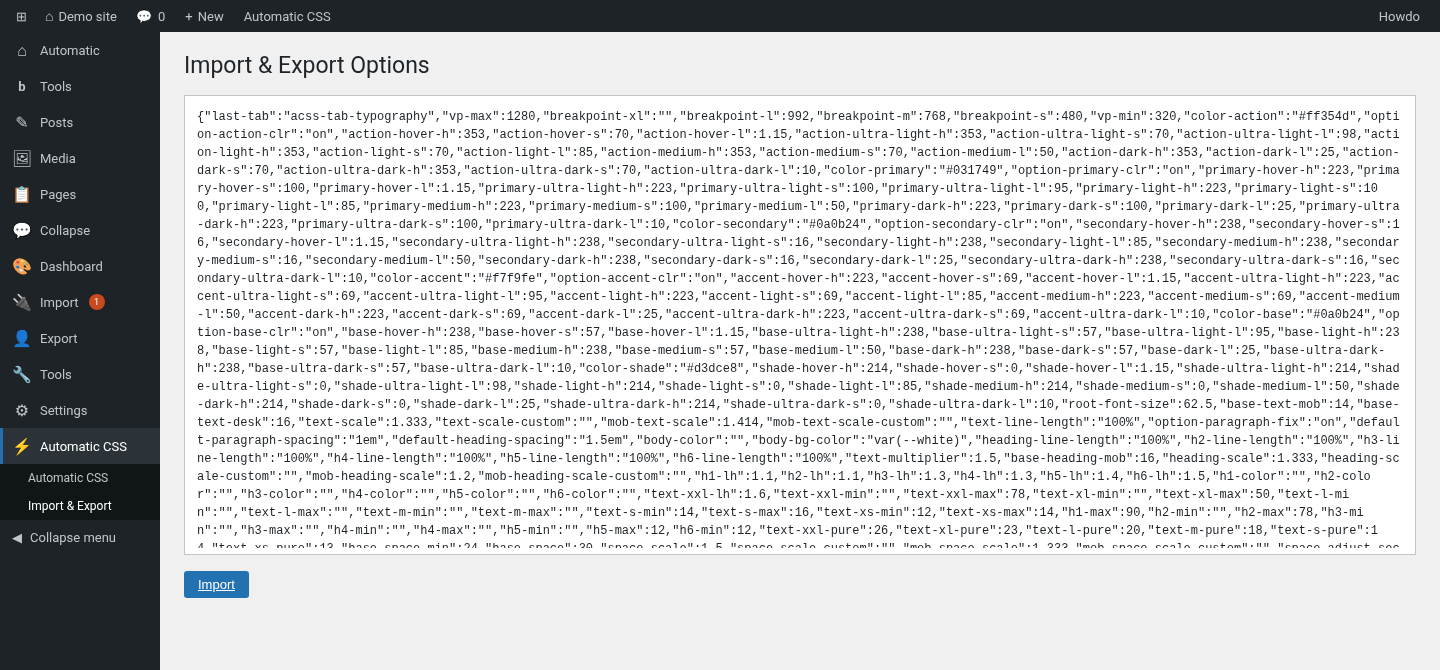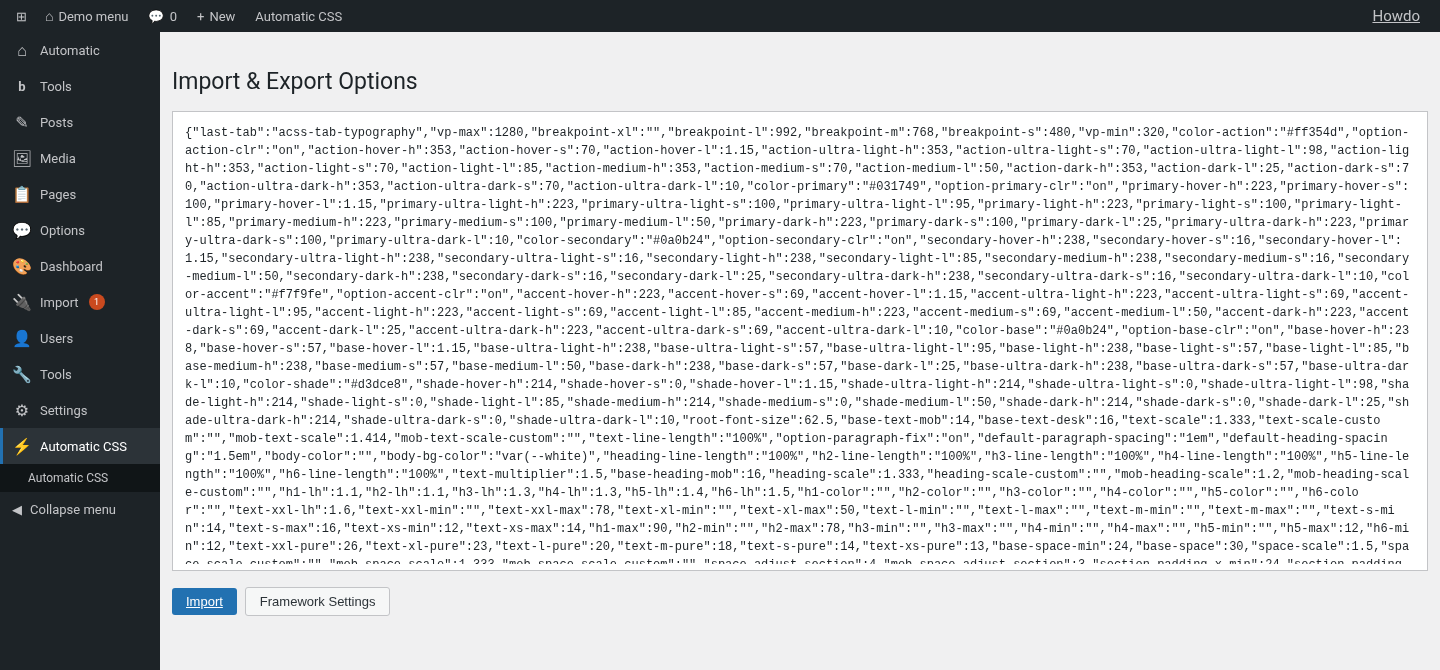--- a/index.html
+++ b/index.html
@@ -22,21 +22,21 @@
       padding: 0 10px;
       height: 32px;
       display: flex;
       align-items: center;
       gap: 5px;
       cursor: pointer;
       white-space: nowrap;
     }
     .adminbar-item.wp-logo { padding: 0 8px; }
     .adminbar-spacer { flex: 1; }
-    .adminbar-right { color: #c3c4c7; font-size: 15px; padding: 0 12px; text-decoration: underline; }
+    .adminbar-right { color: #c3c4c7; font-size: 13px; padding: 0 12px; }
 
     
     .layout { display: flex; flex: 1; overflow: hidden; }
 
     
     #adminmenu {
       width: 160px;
       background: #1d2327;
       flex-shrink: 0;
       overflow-y: auto;
@@ -81,23 +81,22 @@
     .submenu .menu-item { padding: 6px 12px 6px 28px; font-size: 12px; color: #c3c4c7; min-height: 28px; }
     .submenu .menu-item.active-sub { color: #fff; background: transparent; }
     .collapse-item { display: flex; align-items: center; gap: 8px; padding: 10px 12px; color: #c3c4c7; font-size: 13px; cursor: pointer; }
 
     
     #main-content {
       flex: 1;
       overflow-y: auto;
       overflow-x: hidden;
       background: #f0f0f1;
-      padding: 20px 12px;
+      padding: 20px 24px;
       position: relative;
-      margin-top: 16px;
     }
     .page-title {
       font-size: 23px;
       font-weight: 400;
       color: #1d2327;
       margin-bottom: 16px;
     }
     .content-area {
       background: #fff;
       border: 1px solid #c3c4c7;
@@ -144,21 +143,21 @@
   </style>
 </head>
 <body>
 
 <div id="wpadminbar">
   <div class="adminbar-item wp-logo">
     <span>⊞</span>
   </div>
   <div class="adminbar-item">
     <span style="font-size:14px;">⌂</span>
-    <span>Demo menu</span>
+    <span>Demo site</span>
   </div>
   <div class="adminbar-item">
     <span>💬</span>
     <span>0</span>
   </div>
   <div class="adminbar-item">
     <span>+</span>
     <span>New</span>
   </div>
   <div class="adminbar-item">
@@ -188,66 +187,69 @@
     <div class="menu-item">
       <span class="menu-icon">🖼</span>
       <span>Media</span>
     </div>
     <div class="menu-item">
       <span class="menu-icon">📋</span>
       <span>Pages</span>
     </div>
     <div class="menu-item">
       <span class="menu-icon">💬</span>
-      <span>Options</span>
+      <span>Collapse</span>
     </div>
     <div class="menu-item">
       <span class="menu-icon">🎨</span>
       <span>Dashboard</span>
     </div>
     <div class="menu-item">
       <span class="menu-icon">🔌</span>
       <span>Import</span>
       <span class="menu-badge">1</span>
     </div>
     <div class="menu-item">
       <span class="menu-icon">👤</span>
-      <span>Users</span>
+      <span>Export</span>
     </div>
     <div class="menu-item">
       <span class="menu-icon">🔧</span>
       <span>Tools</span>
     </div>
     <div class="menu-item">
       <span class="menu-icon">⚙</span>
       <span>Settings</span>
     </div>
 
     <div class="menu-item active" style="position:relative;">
       <span class="menu-icon">⚡</span>
       <span>Automatic CSS</span>
 
     </div>
     <div class="submenu">
       <div class="menu-item">
         <span>Automatic CSS</span>
       </div>
+      <div class="menu-item active-sub" style="color:#fff; position:relative;">
+        <span>Import &amp; Export</span>
+
+      </div>
     </div>
 
     <div style="flex:1;"></div>
     <div class="collapse-item">
       <span>◀</span>
       <span>Collapse menu</span>
     </div>
   </div>
 
   <div id="main-content">
     <h1 class="page-title">Import &amp; Export Options</h1>
     <div class="content-area">
       <div class="json-text">{"last-tab":"acss-tab-typography","vp-max":1280,"breakpoint-xl":"","breakpoint-l":992,"breakpoint-m":768,"breakpoint-s":480,"vp-min":320,"color-action":"#ff354d","option-action-clr":"on","action-hover-h":353,"action-hover-s":70,"action-hover-l":1.15,"action-ultra-light-h":353,"action-ultra-light-s":70,"action-ultra-light-l":98,"action-light-h":353,"action-light-s":70,"action-light-l":85,"action-medium-h":353,"action-medium-s":70,"action-medium-l":50,"action-dark-h":353,"action-dark-l":25,"action-dark-s":70,"action-ultra-dark-h":353,"action-ultra-dark-s":70,"action-ultra-dark-l":10,"color-primary":"#031749","option-primary-clr":"on","primary-hover-h":223,"primary-hover-s":100,"primary-hover-l":1.15,"primary-ultra-light-h":223,"primary-ultra-light-s":100,"primary-ultra-light-l":95,"primary-light-h":223,"primary-light-s":100,"primary-light-l":85,"primary-medium-h":223,"primary-medium-s":100,"primary-medium-l":50,"primary-dark-h":223,"primary-dark-s":100,"primary-dark-l":25,"primary-ultra-dark-h":223,"primary-ultra-dark-s":100,"primary-ultra-dark-l":10,"color-secondary":"#0a0b24","option-secondary-clr":"on","secondary-hover-h":238,"secondary-hover-s":16,"secondary-hover-l":1.15,"secondary-ultra-light-h":238,"secondary-ultra-light-s":16,"secondary-light-h":238,"secondary-light-l":85,"secondary-medium-h":238,"secondary-medium-s":16,"secondary-medium-l":50,"secondary-dark-h":238,"secondary-dark-s":16,"secondary-dark-l":25,"secondary-ultra-dark-h":238,"secondary-ultra-dark-s":16,"secondary-ultra-dark-l":10,"color-accent":"#f7f9fe","option-accent-clr":"on","accent-hover-h":223,"accent-hover-s":69,"accent-hover-l":1.15,"accent-ultra-light-h":223,"accent-ultra-light-s":69,"accent-ultra-light-l":95,"accent-light-h":223,"accent-light-s":69,"accent-light-l":85,"accent-medium-h":223,"accent-medium-s":69,"accent-medium-l":50,"accent-dark-h":223,"accent-dark-s":69,"accent-dark-l":25,"accent-ultra-dark-h":223,"accent-ultra-dark-s":69,"accent-ultra-dark-l":10,"color-base":"#0a0b24","option-base-clr":"on","base-hover-h":238,"base-hover-s":57,"base-hover-l":1.15,"base-ultra-light-h":238,"base-ultra-light-s":57,"base-ultra-light-l":95,"base-light-h":238,"base-light-s":57,"base-light-l":85,"base-medium-h":238,"base-medium-s":57,"base-medium-l":50,"base-dark-h":238,"base-dark-s":57,"base-dark-l":25,"base-ultra-dark-h":238,"base-ultra-dark-s":57,"base-ultra-dark-l":10,"color-shade":"#d3dce8","shade-hover-h":214,"shade-hover-s":0,"shade-hover-l":1.15,"shade-ultra-light-h":214,"shade-ultra-light-s":0,"shade-ultra-light-l":98,"shade-light-h":214,"shade-light-s":0,"shade-light-l":85,"shade-medium-h":214,"shade-medium-s":0,"shade-medium-l":50,"shade-dark-h":214,"shade-dark-s":0,"shade-dark-l":25,"shade-ultra-dark-h":214,"shade-ultra-dark-s":0,"shade-ultra-dark-l":10,"root-font-size":62.5,"base-text-mob":14,"base-text-desk":16,"text-scale":1.333,"text-scale-custom":"","mob-text-scale":1.414,"mob-text-scale-custom":"","text-line-length":"100%","option-paragraph-fix":"on","default-paragraph-spacing":"1em","default-heading-spacing":"1.5em","body-color":"","body-bg-color":"var(--white)","heading-line-length":"100%","h2-line-length":"100%","h3-line-length":"100%","h4-line-length":"100%","h5-line-length":"100%","h6-line-length":"100%","text-multiplier":1.5,"base-heading-mob":16,"heading-scale":1.333,"heading-scale-custom":"","mob-heading-scale":1.2,"mob-heading-scale-custom":"","h1-lh":1.1,"h2-lh":1.1,"h3-lh":1.3,"h4-lh":1.3,"h5-lh":1.4,"h6-lh":1.5,"h1-color":"","h2-color":"","h3-color":"","h4-color":"","h5-color":"","h6-color":"","text-xxl-lh":1.6,"text-xxl-min":"","text-xxl-max":78,"text-xl-min":"","text-xl-max":50,"text-l-min":"","text-l-max":"","text-m-min":"","text-m-max":"","text-s-min":14,"text-s-max":16,"text-xs-min":12,"text-xs-max":14,"h1-max":90,"h2-min":"","h2-max":78,"h3-min":"","h3-max":"","h4-min":"","h4-max":"","h5-min":"","h5-max":12,"h6-min":12,"text-xxl-pure":26,"text-xl-pure":23,"text-l-pure":20,"text-m-pure":18,"text-s-pure":14,"text-xs-pure":13,"base-space-min":24,"base-space":30,"space-scale":1.5,"space-scale-custom":"","mob-space-scale":1.333,"mob-space-scale-custom":"","space-adjust-section":4,"mob-space-adjust-section":3,"section-padding-x-min":24,"section-padding-x-max":30,"option-btn-text-size":"on","btn-text-min":14,"btn-text-max":16,"btn-weight":700,"btn-line-height":1}</div>
     </div>
     <div class="button-row">
       <button class="btn-primary">Import</button>
-      <button class="btn-secondary">Framework Settings</button>
     </div>
   </div>
 
 </div>
 
 </body></html>

